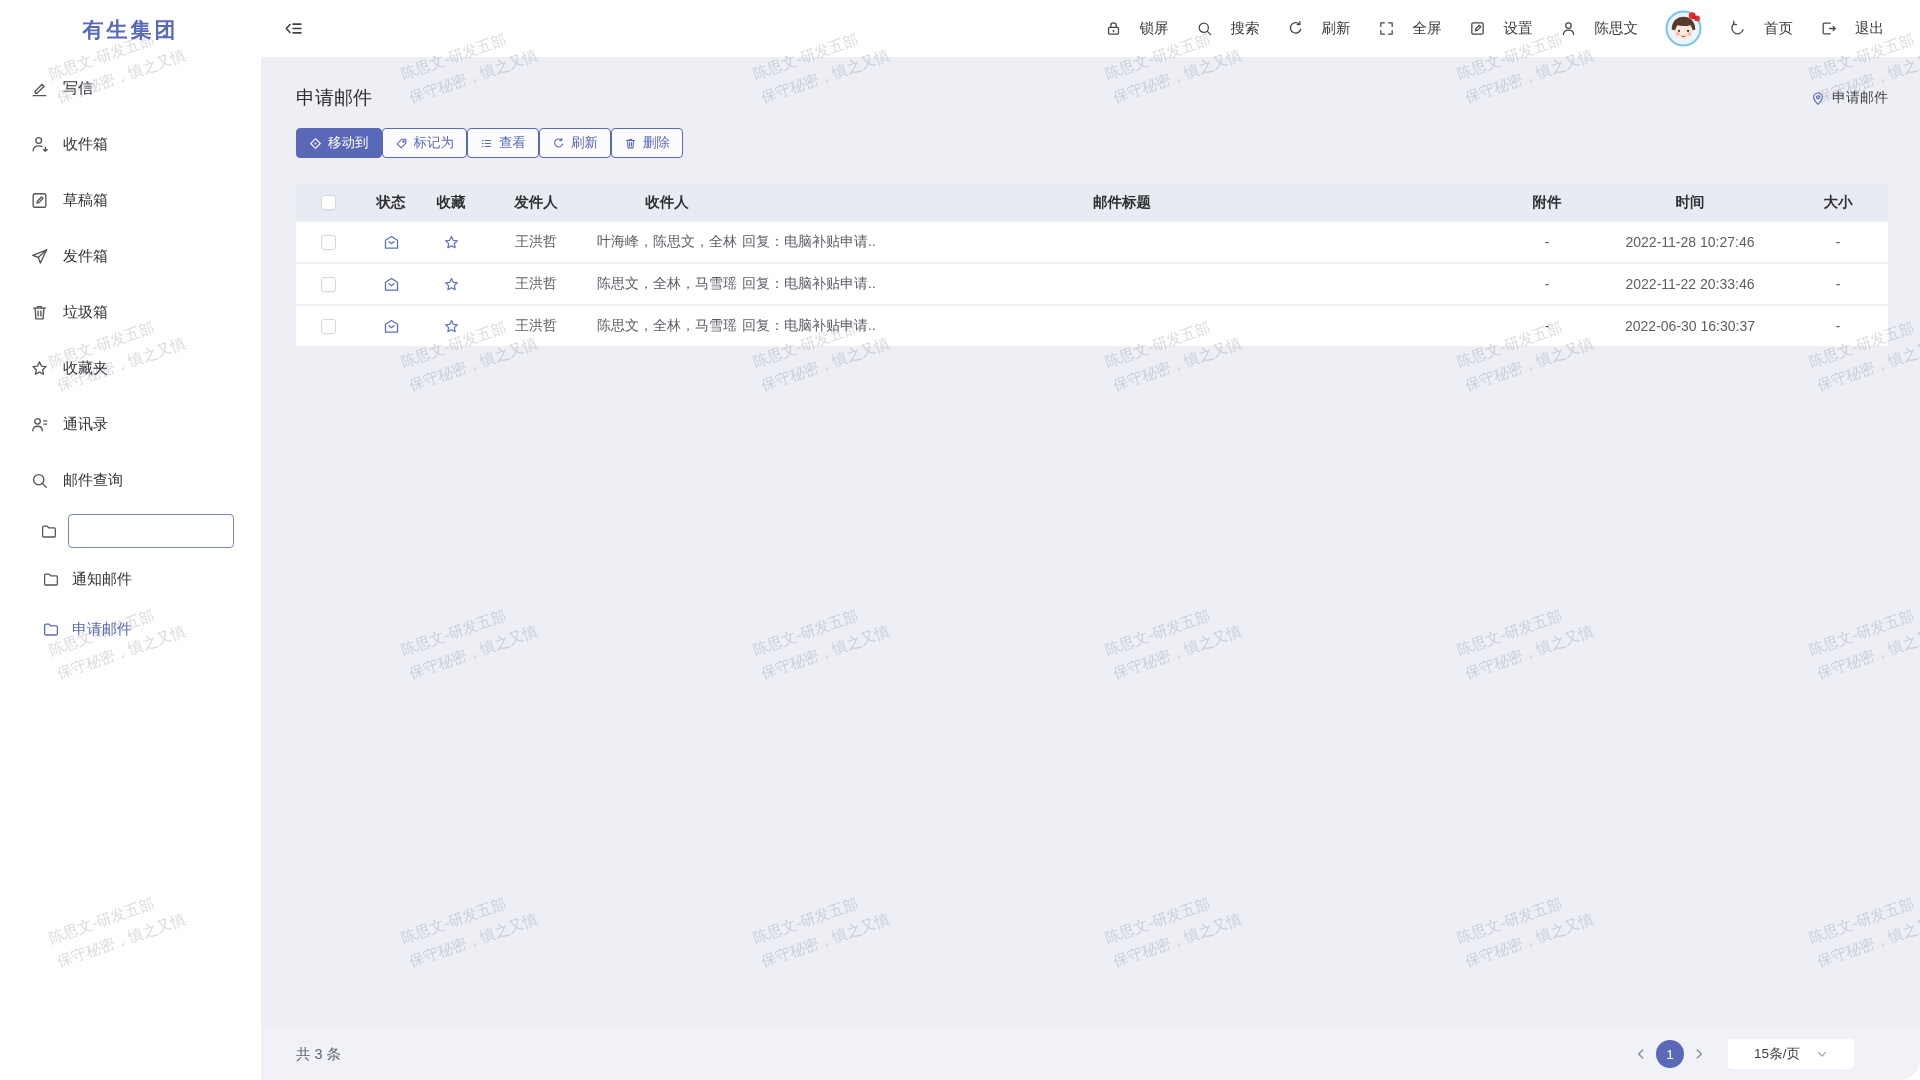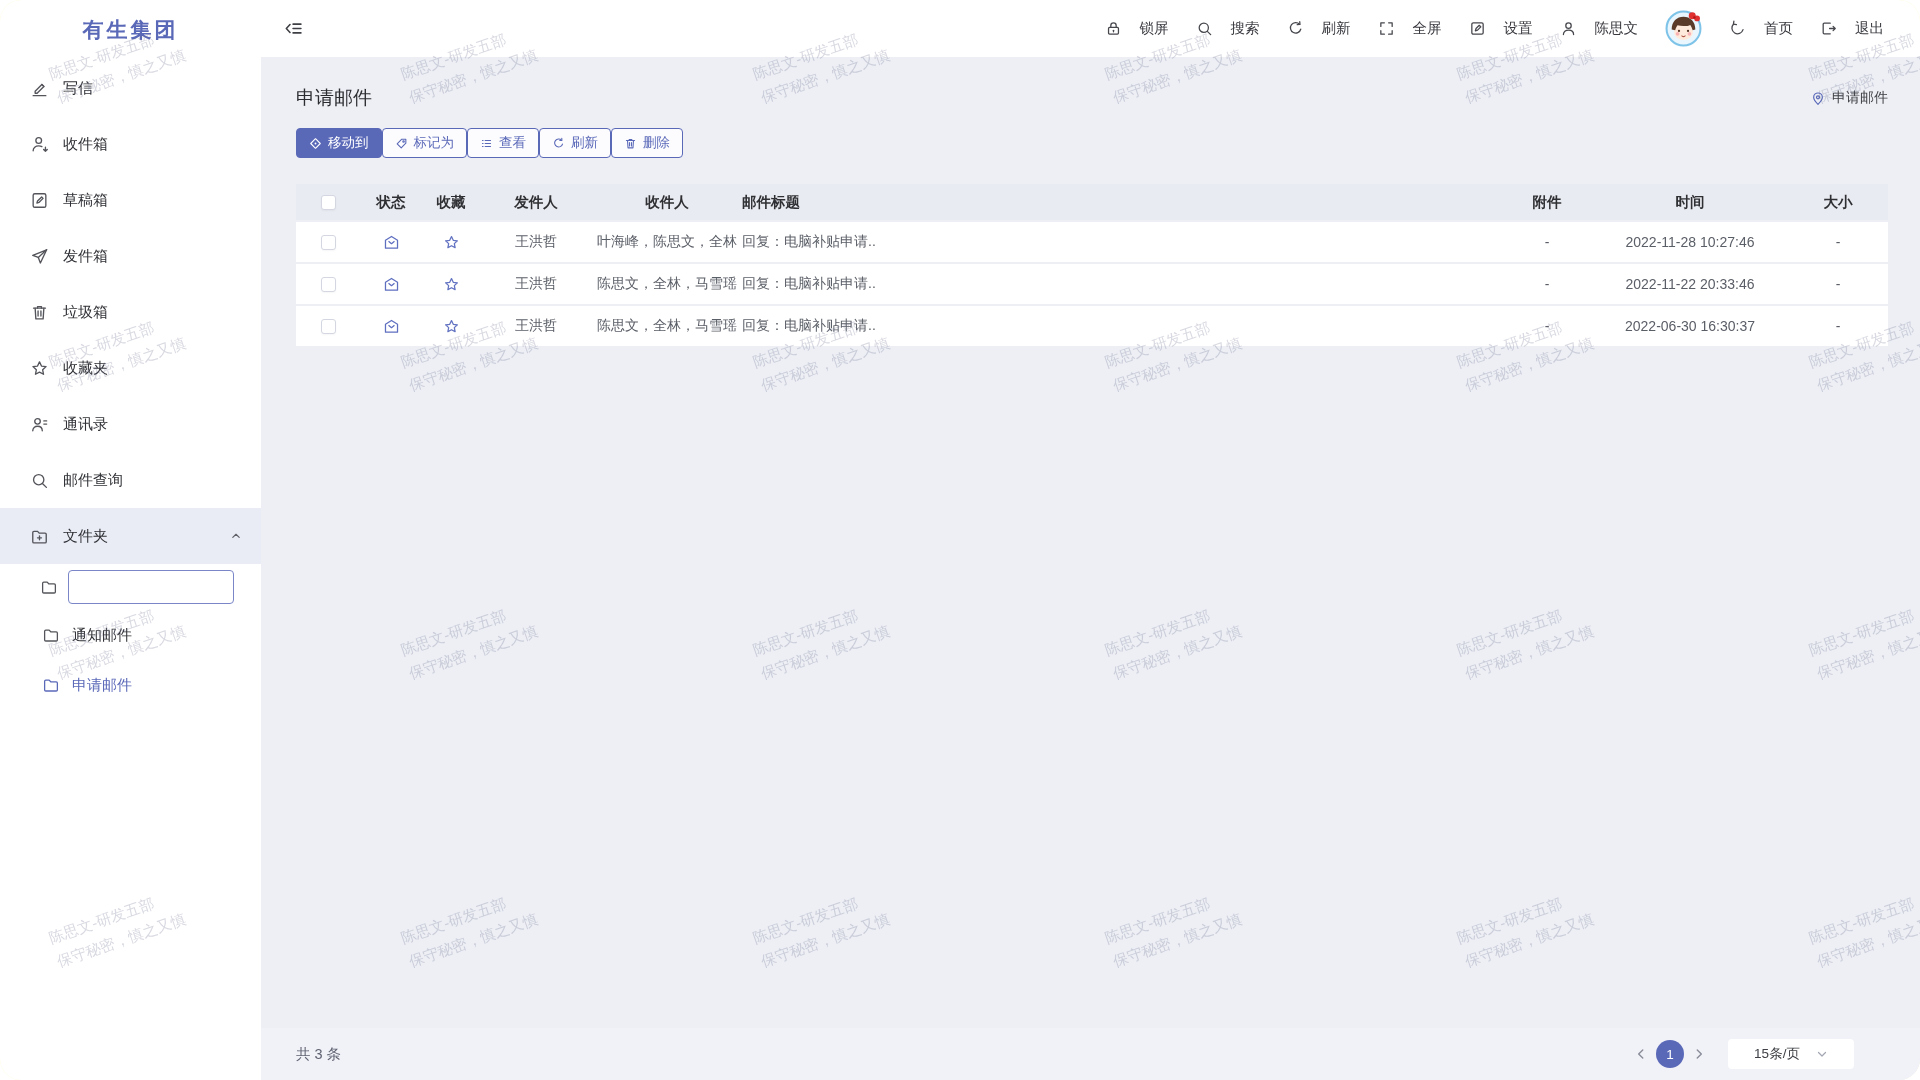--- a/index.html
+++ b/index.html
@@ -64,21 +64,21 @@
   .t-head { height:36px; background:#e9ebf2; display:flex; align-items:center;
             font-weight:bold; font-size:14.5px; color:#2f3033; }
   .t-row { height:40px; background:#fff; display:flex; align-items:center;
            font-size:14px; color:#5a5e66; margin-top:2px; cursor:pointer; }
   .c-check { width:64px; display:flex; justify-content:center; }
   .c-status { width:62px; display:flex; justify-content:center; }
   .c-star { width:58px; display:flex; justify-content:center; }
   .c-sender { width:112px; text-align:center; }
   .c-recipient { width:150px; text-align:center; }
   .c-subject { flex:1; text-align:left; }
-  .t-head .c-subject { text-align:left; }
+  .t-head .c-subject { text-align:center; }
   .c-attach { width:90px; text-align:center; }
   .c-time { width:196px; text-align:center; }
   .c-size { width:100px; text-align:center; }
   .checkbox { width:15px; height:15px; border:1px solid #d4d7e2; border-radius:3px;
               background:#fff; box-shadow:0 1px 2px rgba(0,0,0,0.04); cursor:pointer; }
   .mail-ic { width:17px; height:17px; color:#5f6fc0; display:flex; }
   .star-ic { width:17px; height:17px; color:#6373c2; display:flex; cursor:pointer; }
 
   
   .footer { position:absolute; left:0; right:0; bottom:0; height:52px; background:#f1f2f8;
@@ -179,34 +179,20 @@
     <div class="nav-item">
       <span class="icn">
         <svg viewBox="0 0 24 24" fill="none" stroke="currentColor" stroke-width="1.7" stroke-linecap="round">
             <circle cx="11" cy="11" r="6.5"></circle>
             <path d="M16 16l4.7 4.7"></path>
           </svg>
       </span>
       <span>邮件查询</span>
     </div>
 
-    <div class="nav-item active">
-      <span class="icn">
-        <svg viewBox="0 0 24 24" fill="none" stroke="currentColor" stroke-width="1.7" stroke-linecap="round" stroke-linejoin="round">
-            <path d="M3.5 7a1.5 1.5 0 011.5-1.5h4.6l2 2.2H19a1.5 1.5 0 011.5 1.5v9.3A1.5 1.5 0 0119 20H5a1.5 1.5 0 01-1.5-1.5z"></path>
-            <path d="M12 11.2v5M9.5 13.7h5"></path>
-          </svg>
-      </span>
-      <span>文件夹</span>
-      <span class="chev">
-        <svg viewBox="0 0 24 24" fill="none" stroke="currentColor" stroke-width="2" stroke-linecap="round" stroke-linejoin="round">
-            <path d="M6.5 14.5L12 9l5.5 5.5"></path>
-          </svg>
-      </span>
-    </div>
 
     <div class="sub-input-row">
       <span class="icn">
         <svg viewBox="0 0 24 24" fill="none" stroke="currentColor" stroke-width="1.7" stroke-linejoin="round">
             <path d="M3.5 7a1.5 1.5 0 011.5-1.5h4.6l2 2.2H19a1.5 1.5 0 011.5 1.5v9.3A1.5 1.5 0 0119 20H5a1.5 1.5 0 01-1.5-1.5z"></path>
           </svg>
       </span>
       <input class="folder-input" value="" style="">
     </div>
 

